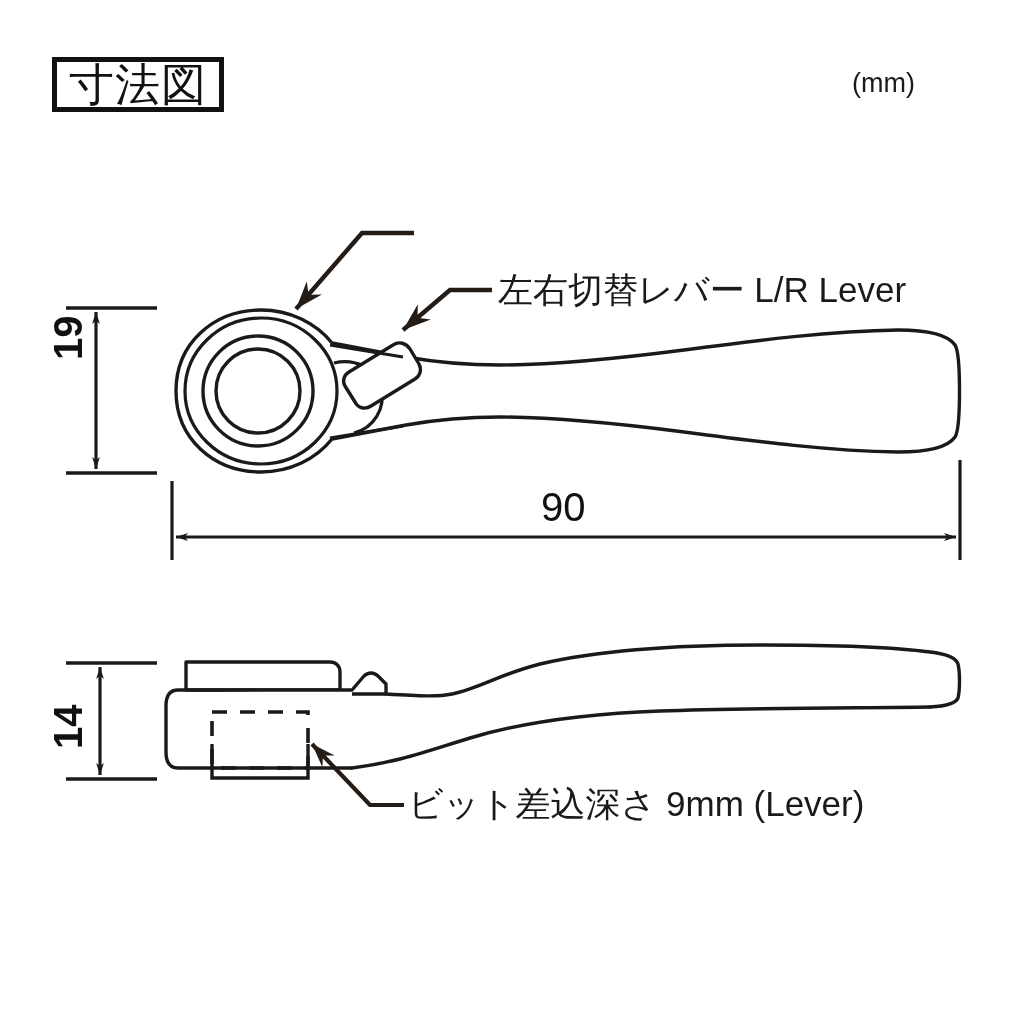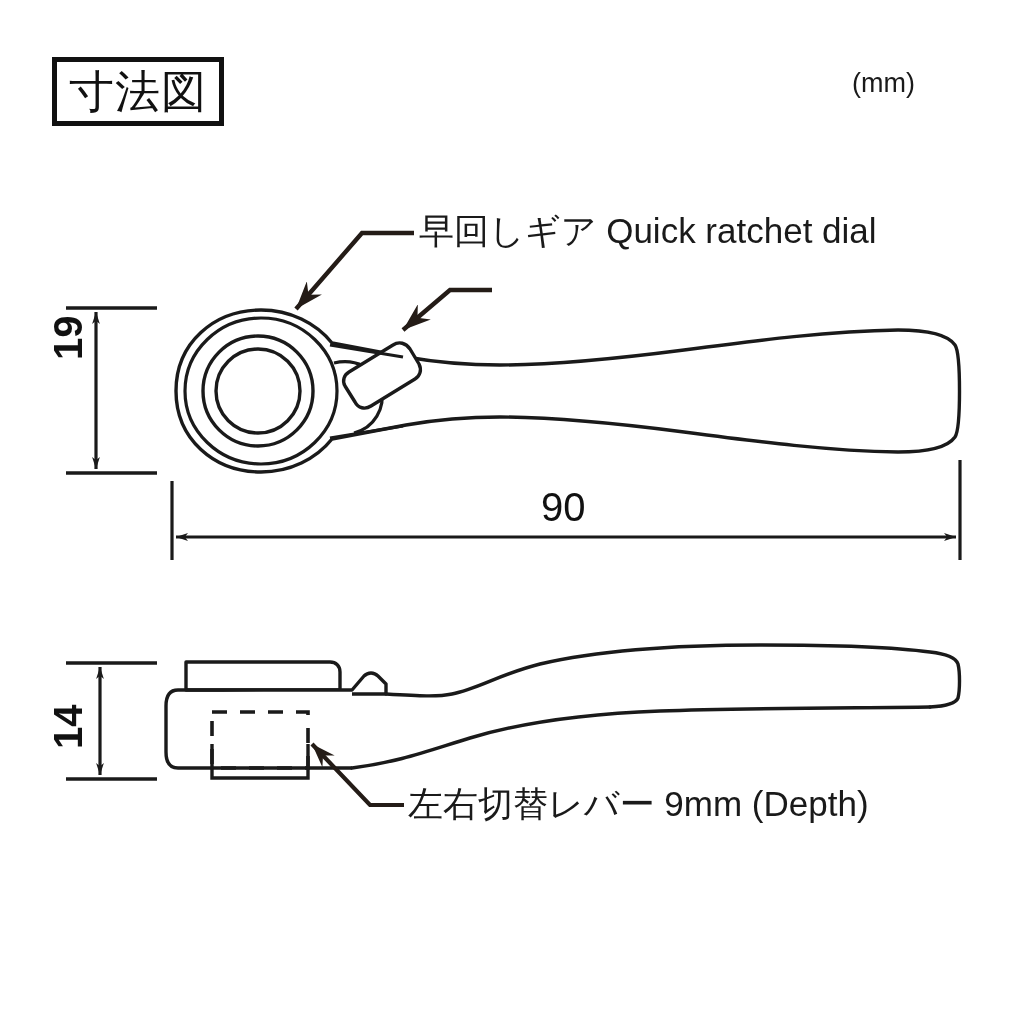--- a/index.html
+++ b/index.html
@@ -30,21 +30,21 @@
   .txt {
     position: absolute;
     white-space: nowrap;
     line-height: 1;
   }
   #title-box {
     position: absolute;
     left: 52px;
     top: 57px;
     width: 172px;
-    height: 69px;
+    height: 55px;
     border: 5px solid #111111;
     box-sizing: border-box;
     background: #ffffff;
   }
   #title-text {
     position: absolute;
     left: 0;
     top: 0;
     width: 100%;
     height: 100%;
@@ -245,24 +245,24 @@
     </g>
 
   </svg>
 
   <div id="title-box">
     <div id="title-text">寸法図</div>
   </div>
 
   <div class="txt" id="unit-label">(mm)</div>
 
-  <div class="txt" id="label-dial">早回しギア Quick ratchet dial</div>
-
-
-  <div class="txt" id="label-depth">左右切替レバー 9mm (Depth)</div>
+
+  <div class="txt" id="label-lever">左右切替レバー L/R Lever</div>
+
+  <div class="txt" id="label-depth">ビット差込深さ 9mm (Lever)</div>
 
   <div class="txt" id="dim-19">19</div>
 
   <div class="txt" id="dim-90">90</div>
 
   <div class="txt" id="dim-14">14</div>
 
 </div>
 
 </body></html>

